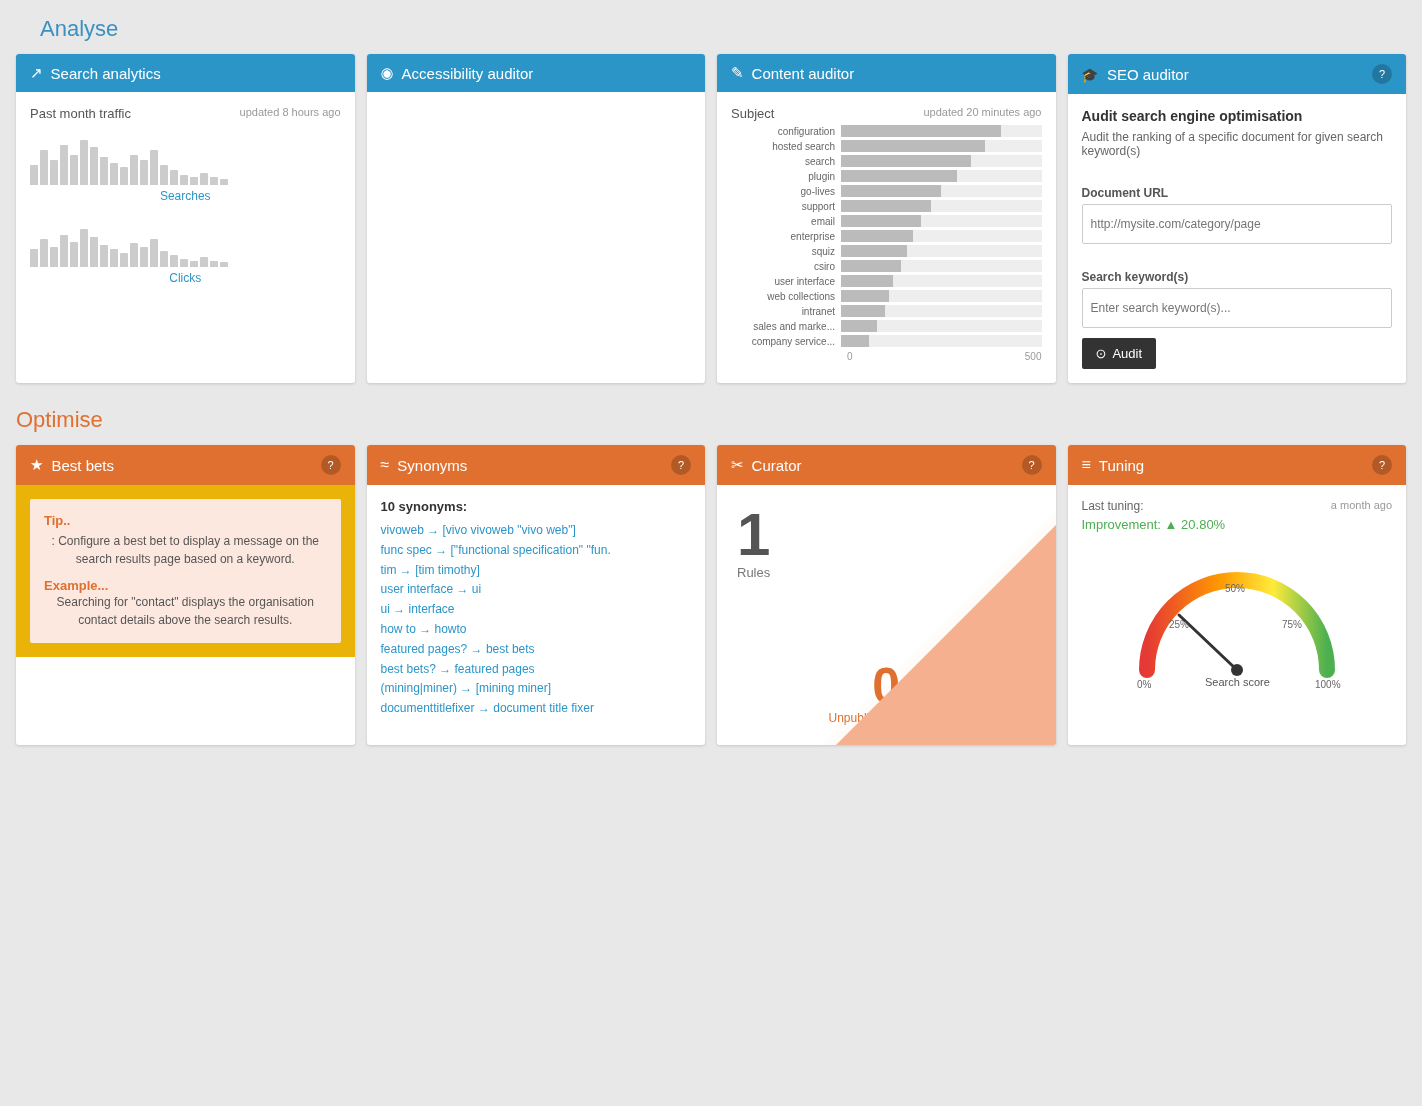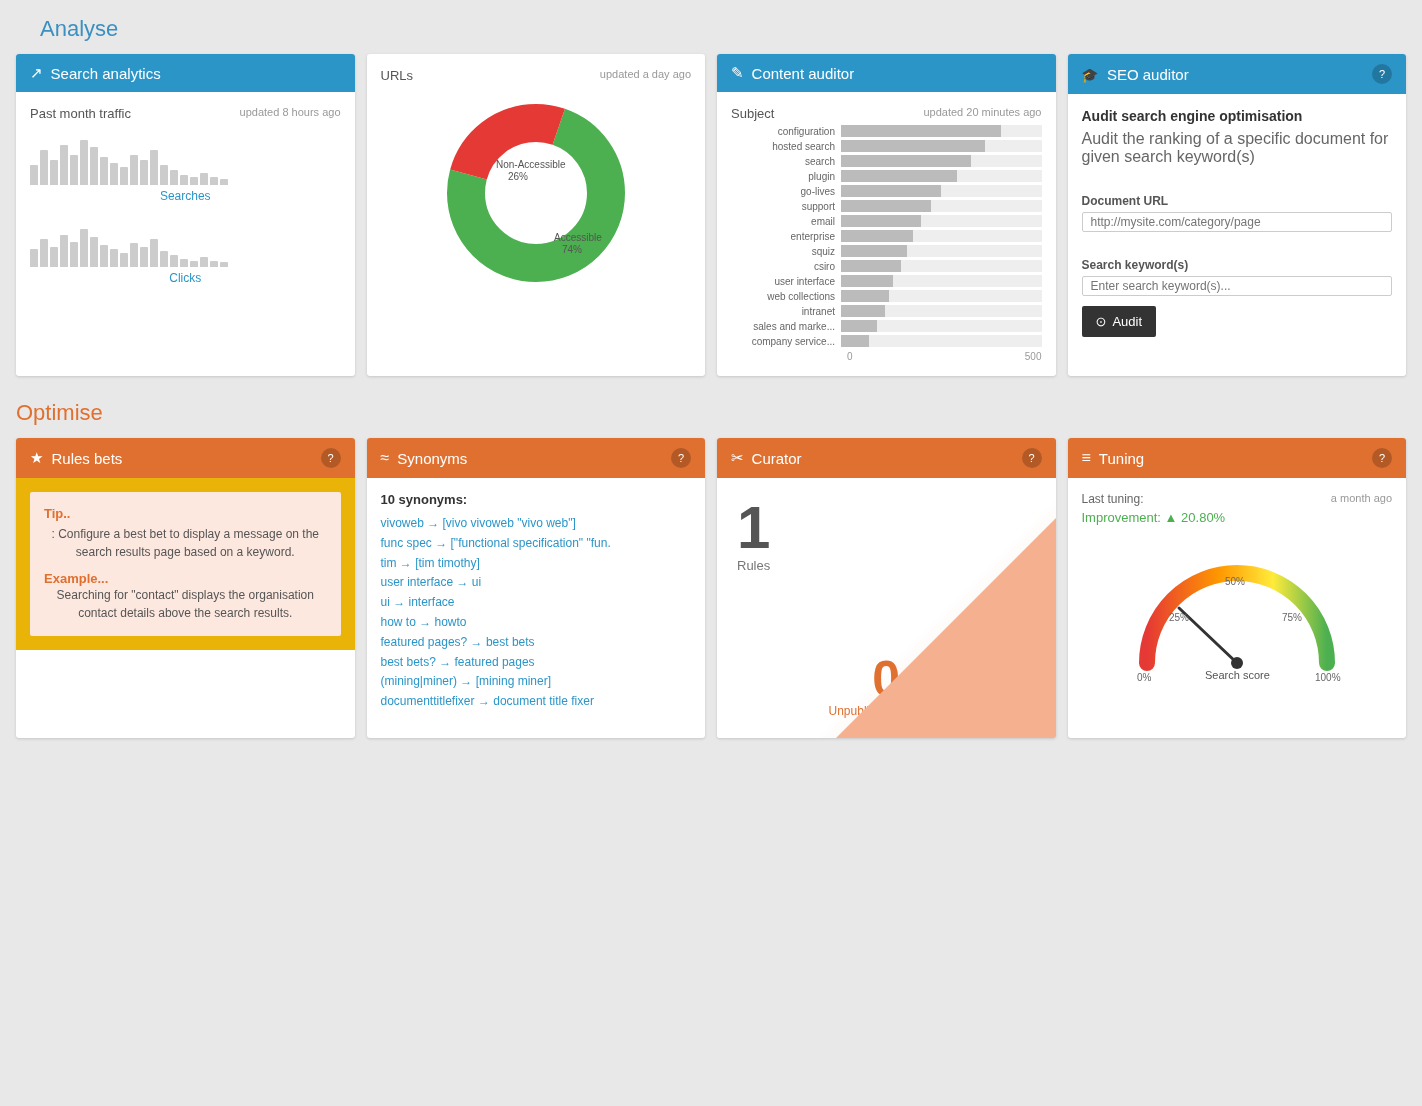--- a/index.html
+++ b/index.html
@@ -34,23 +34,23 @@
 
     
     .content-chart { margin-top: 4px; }
     .content-bar-row { display: flex; align-items: center; margin-bottom: 3px; }
     .content-bar-label { width: 110px; text-align: right; font-size: 10px; color: #666; padding-right: 6px; flex-shrink: 0; }
     .content-bar-track { flex: 1; background: #eee; height: 12px; }
     .content-bar-fill { height: 100%; background: #bbb; }
     .content-axis { display: flex; justify-content: space-between; font-size: 10px; color: #999; margin-top: 4px; padding-left: 116px; }
 
     
-    .seo-desc { font-size: 16px; color: #666; margin-bottom: 28px; }
+    .seo-desc { font-size: 12px; color: #666; margin-bottom: 28px; }
     .form-label { font-size: 12px; font-weight: bold; color: #555; margin-bottom: 4px; display: block; margin-top: 16px; }
-    .form-input { width: 100%; border: 1px solid #ccc; padding: 2px 8px; font-size: 12px; border-radius: 2px; margin-bottom: 10px; color: #999; }
+    .form-input { width: 100%; border: 1px solid #ccc; padding: 12px 8px; font-size: 12px; border-radius: 2px; margin-bottom: 10px; color: #999; }
     .audit-btn { background: #333; color: #fff; border: none; padding: 8px 14px; font-size: 13px; border-radius: 2px; cursor: pointer; display: flex; align-items: center; gap: 6px; }
 
     
     .tip-box { background: #fde8e0; padding: 14px; border-radius: 2px; }
     .tip-title { color: #e07030; font-weight: bold; font-size: 13px; margin-bottom: 4px; }
     .tip-text { font-size: 12px; color: #555; text-align: center; margin-bottom: 10px; line-height: 1.5; }
     .example-title { color: #e07030; font-weight: bold; font-size: 13px; margin-bottom: 0; }
     .example-text { font-size: 12px; color: #555; text-align: center; line-height: 1.5; }
 
     
@@ -154,37 +154,23 @@
               <div class="bar" style="height:10px"></div>
               <div class="bar" style="height:6px"></div>
               <div class="bar" style="height:5px"></div>
             </div>
             <a class="chart-link">Clicks</a>
           </div>
         </div>
       </div>
 
       <div class="card">
-        <div class="card-body">
-          <div>
-            <span class="traffic-label">URLs</span>
-            <span class="traffic-updated">updated a day ago</span>
-          </div>
-          <div class="donut-container">
-            <svg width="200" height="200" viewBox="0 0 200 200">
-
-              <circle cx="100" cy="100" r="70" fill="none" stroke="#4caf50" stroke-width="38" stroke-dasharray="325.5 114.3" stroke-dashoffset="87.25"></circle>
-              <circle cx="100" cy="100" r="70" fill="none" stroke="#e53935" stroke-width="38" stroke-dasharray="114.3 325.5" stroke-dashoffset="-238.25"></circle>
-              <circle cx="100" cy="100" r="50" fill="white"></circle>
-              <text x="60" y="75" font-size="10" fill="#555">Non-Accessible</text>
-              <text x="72" y="87" font-size="10" fill="#555">26%</text>
-              <text x="118" y="148" font-size="10" fill="#555">Accessible</text>
-              <text x="126" y="160" font-size="10" fill="#555">74%</text>
-            </svg>
-          </div>
+        <div class="card-header blue">
+          <span class="icon-accessibility"></span>
+          <span class="card-header-title">Accessibility auditor</span>
         </div>
       </div>
 
       <div class="card">
         <div class="card-header blue">
           <span class="icon-content"></span>
           <span class="card-header-title">Content auditor</span>
         </div>
         <div class="card-body">
           <div>
@@ -313,21 +299,21 @@
     </div>
   </div>
 
   <div class="section-optimise">
     <h2 class="section-title">Optimise</h2>
     <div class="card-grid">
 
       <div class="card">
         <div class="card-header orange">
           <span class="icon-bestbets"></span>
-          <span class="card-header-title">Rules bets</span>
+          <span class="card-header-title">Best bets</span>
           <div class="card-header-help">?</div>
         </div>
         <div class="card-body" style="background:#eab308;">
           <div class="tip-box">
             <div class="tip-title">Tip..</div>
             <div class="tip-text">: Configure a best bet to display a message on the search results page based on a keyword.</div>
             <div class="example-title">Example...</div>
             <div class="example-text">Searching for "contact" displays the organisation contact details above the search results.</div>
           </div>
         </div>

